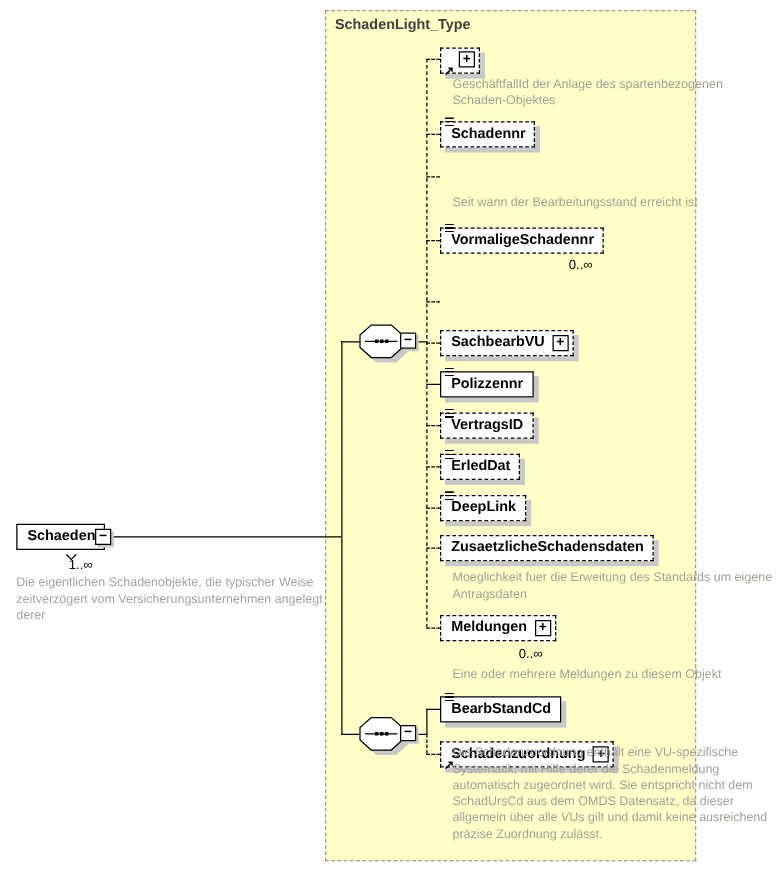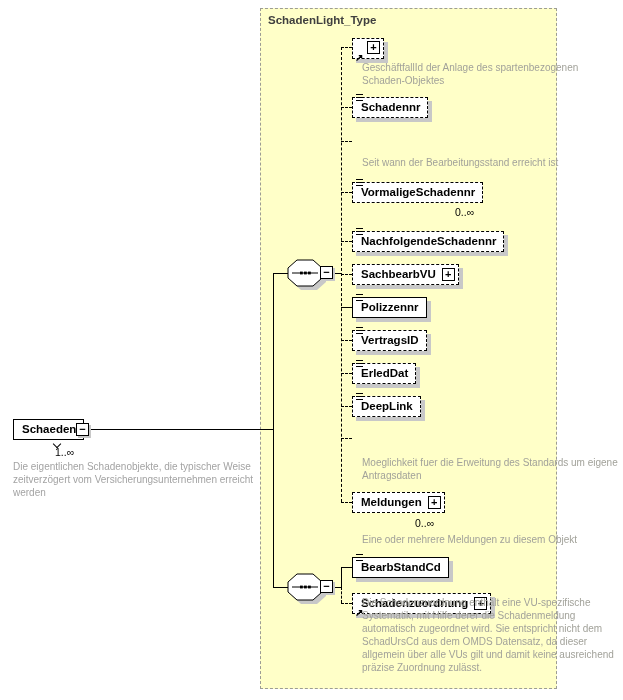--- a/index.html
+++ b/index.html
@@ -108,21 +108,21 @@
 
   <div class="row" style="left:13px;top:419px">
     <div class="box solid noshadow">
       <div class="ghost solid"></div>
       <span>Schaeden</span>
       <span class="notch"></span>
     </div>
     <div class="minusbox" style="left:63px;top:4px">−</div>
   </div>
   <div class="card" style="left:55px;top:446px">1..∞</div>
-  <div class="root-desc">Die eigentlichen Schadenobjekte, die typischer Weise zeitverzögert vom Versicherungsunternehmen erreicht werden</div>
+  <div class="root-desc">Die eigentlichen Schadenobjekte, die typischer Weise zeitverzögert vom Versicherungsunternehmen angelegt derer</div>
 
   <div class="row" style="top:37px">
     <div class="box">
       <span class="ref-icon">↗</span>
       <span class="plusbox">+</span>
     </div>
   </div>
   <div class="desc" style="top:61px">GeschäftfallId der Anlage des spartenbezogenen Schaden-Objektes</div>
 
   <div class="row" style="top:97px">
@@ -136,26 +136,20 @@
 
   <div class="row" style="top:182px">
     <div class="box noshadow">
       <div class="ghost"></div>
       <span class="lines-icon"></span>
       <span>VormaligeSchadennr</span>
     </div>
   </div>
   <div class="card" style="left:455px;top:206px">0..∞</div>
 
-  <div class="row" style="top:231px">
-    <div class="box">
-      <span class="lines-icon"></span>
-      <span>NachfolgendeSchadennr</span>
-    </div>
-  </div>
 
   <div class="row" style="top:264px">
     <div class="box">
       <span>SachbearbVU</span>
       <span class="plusbox">+</span>
     </div>
   </div>
 
   <div class="row" style="top:297px">
     <div class="box solid">
@@ -178,20 +172,25 @@
     </div>
   </div>
 
   <div class="row" style="top:396px">
     <div class="box">
       <span class="lines-icon"></span>
       <span>DeepLink</span>
     </div>
   </div>
 
+  <div class="row" style="top:428px">
+    <div class="box">
+      <span>ZusaetzlicheSchadensdaten</span>
+    </div>
+  </div>
   <div class="desc" style="top:456px">Moeglichkeit fuer die Erweitung des Standards um eigene Antragsdaten</div>
 
   <div class="row" style="top:492px">
     <div class="box noshadow">
       <div class="ghost"></div>
       <span>Meldungen</span>
       <span class="plusbox">+</span>
     </div>
   </div>
   <div class="card" style="left:415px;top:517px">0..∞</div>

